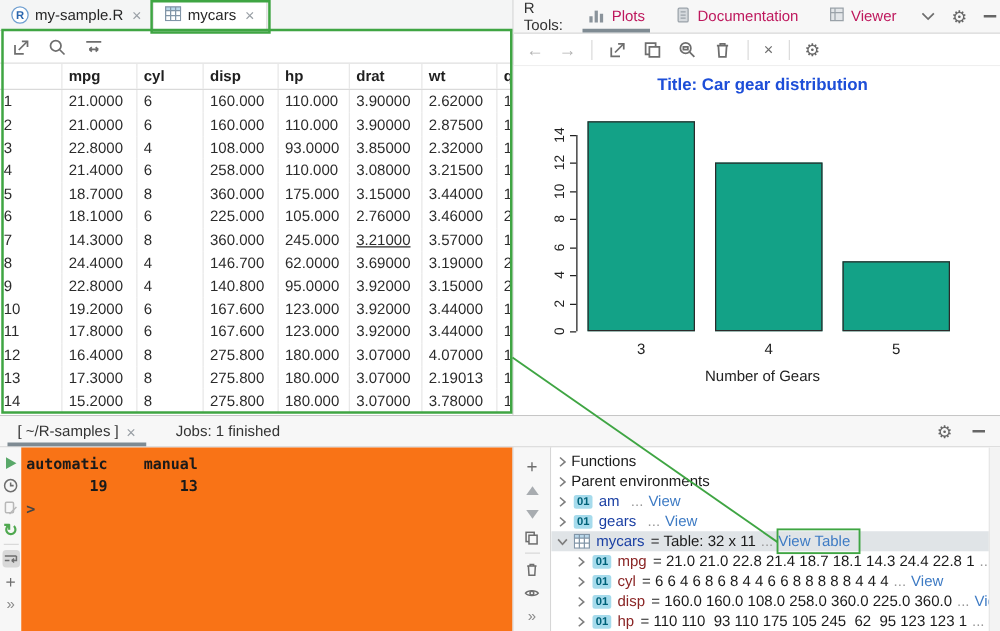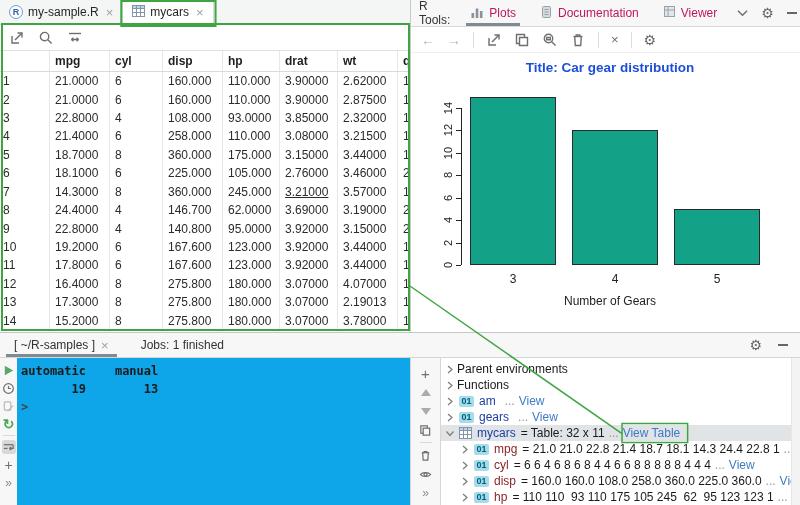--- a/index.html
+++ b/index.html
@@ -62,21 +62,21 @@
   .ctab.plain { margin-left:12px; }
   .bottom-header .right-icons { margin-left:auto; display:flex; align-items:center; gap:16px; padding-right:12px; }
 
   .bottom-body { position:absolute; left:0; top:25px; right:0; bottom:0; }
   .console-gutter { position:absolute; left:0; top:0; bottom:0; width:17px; background:#f7f7f7; display:flex; flex-direction:column; align-items:center; gap:4px; padding-top:5px; }
   .gut-ic { width:14px; height:14px; display:flex; align-items:center; justify-content:center; flex:0 0 auto; }
   .gut-div { width:12px; height:1px; background:#d9d9d9; flex:0 0 auto; }
   .gut-ic.selected { background:#d8d8d8; border-radius:3px; }
   .gut-ic svg { width:13px; height:13px; stroke:#6e6e6e; fill:none; stroke-width:1.3; }
 
-  .console { position:absolute; left:17px; top:0; bottom:0; width:393px; background:#0ea5e9; padding:4px 0 0 4px; font-family:"DejaVu Sans Mono", monospace; font-size:12px; line-height:18px; font-weight:600; color:#1a1a1a; }
+  .console { position:absolute; left:17px; top:0; bottom:0; width:393px; background:#f97316; padding:4px 0 0 4px; font-family:"DejaVu Sans Mono", monospace; font-size:12px; line-height:18px; font-weight:600; color:#1a1a1a; }
   .console pre { font:inherit; white-space:pre; }
   .console .prompt { color:#444; }
 
   .bdiv1 { position:absolute; left:410px; top:0; bottom:0; width:1px; background:#d6d6d6; }
   .vars-toolbar { position:absolute; left:411px; top:0; bottom:0; width:29px; background:#f7f7f7; display:flex; flex-direction:column; align-items:center; gap:5px; padding-top:8px; }
   .vars-toolbar .gut-ic svg { stroke:#6e6e6e; }
   .tri-up { width:0; height:0; border-left:5px solid transparent; border-right:5px solid transparent; border-bottom:7px solid #a8acb0; }
   .tri-down { width:0; height:0; border-left:5px solid transparent; border-right:5px solid transparent; border-top:7px solid #a8acb0; }
   .bdiv2 { position:absolute; left:440px; top:0; bottom:0; width:1px; background:#d6d6d6; }
 
@@ -500,29 +500,29 @@
 
       <div class="bdiv2"></div>
 
       <div class="vars-panel" id="vars-rows">
           <div class="vrow">
             <span class="vchev">
               <svg viewBox="0 0 8 9">
                 <polyline points="2,1 6,4.5 2,8" fill="none" stroke="#7f7f7f" stroke-width="1.3"></polyline>
               </svg>
             </span>
+            <span class="vname plain">Functions</span>
+          </div>
+          <div class="vrow">
+            <span class="vchev">
+              <svg viewBox="0 0 8 9">
+                <polyline points="2,1 6,4.5 2,8" fill="none" stroke="#7f7f7f" stroke-width="1.3"></polyline>
+              </svg>
+            </span>
             <span class="vname plain">Parent environments</span>
-          </div>
-          <div class="vrow">
-            <span class="vchev">
-              <svg viewBox="0 0 8 9">
-                <polyline points="2,1 6,4.5 2,8" fill="none" stroke="#7f7f7f" stroke-width="1.3"></polyline>
-              </svg>
-            </span>
-            <span class="vname plain">Functions</span>
           </div>
           <div class="vrow">
             <span class="vchev">
               <svg viewBox="0 0 8 9">
                 <polyline points="2,1 6,4.5 2,8" fill="none" stroke="#7f7f7f" stroke-width="1.3"></polyline>
               </svg>
             </span>
             <span class="vbadge">01</span>
             <span class="vname blue">am</span>
             <span class="vmore">...</span>

